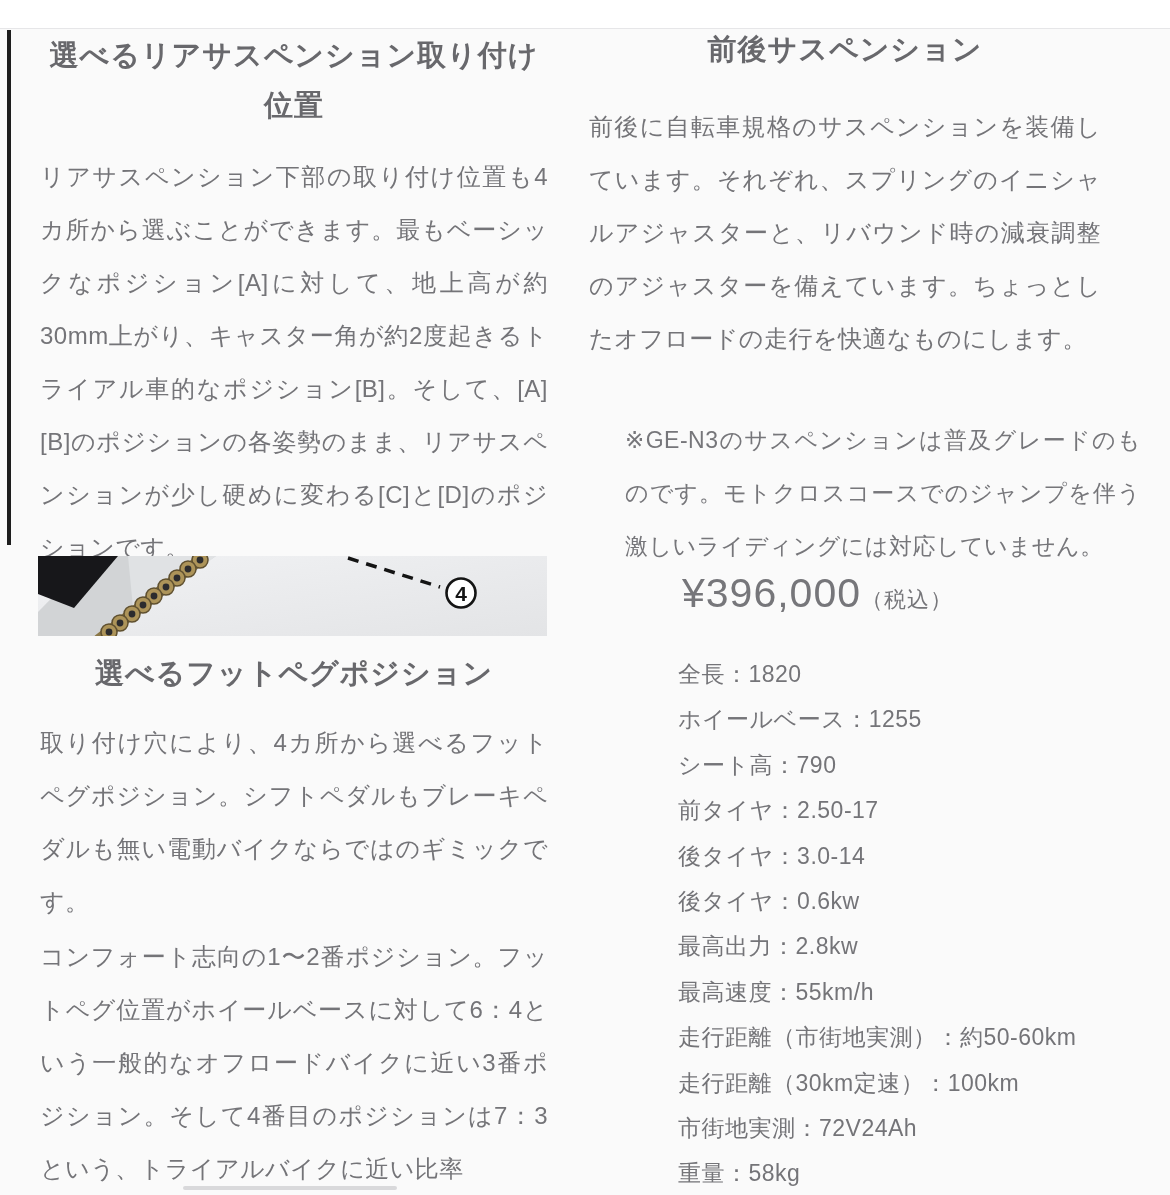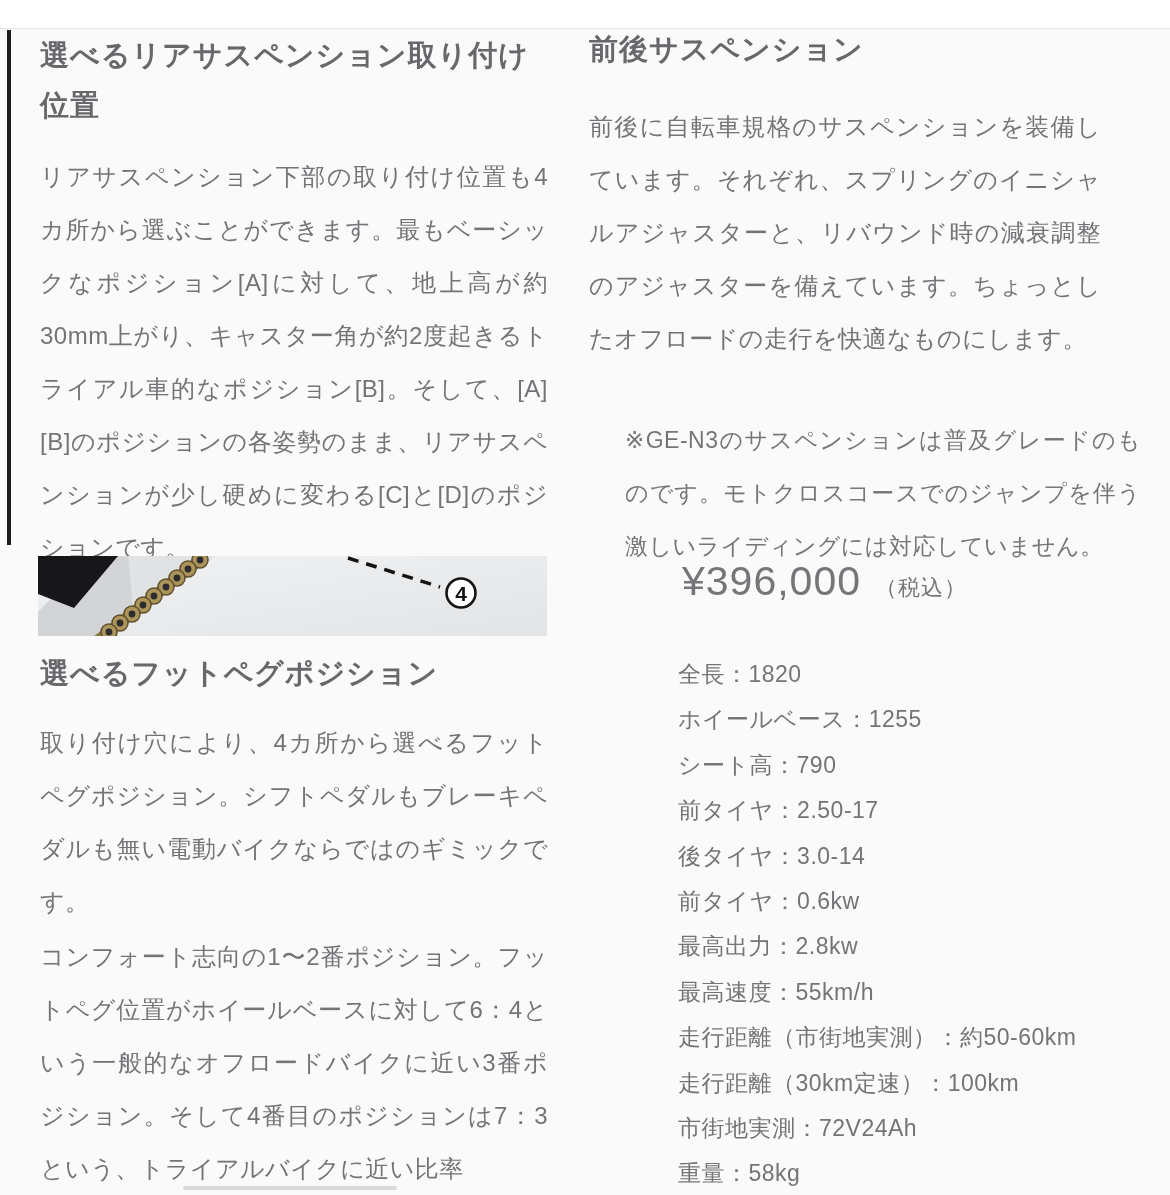--- a/index.html
+++ b/index.html
@@ -8,43 +8,43 @@
     background:#fafafa;
     font-family:"Liberation Sans","DejaVu Sans",sans-serif;
     color:#747478;
   }
   .topband{position:absolute;top:0;left:0;width:1170px;height:28px;background:#ffffff;border-bottom:1px solid #e6e6e8;}
   .accent{position:absolute;left:7px;top:30px;width:4px;height:515px;background:#1e1e1e;}
 
   .heading{
     position:absolute;margin:0;
     font-size:29px;line-height:50px;font-weight:700;
-    color:#68686c;letter-spacing:1px;
+    color:#68686c;letter-spacing:1px;text-align:center;
   }
   .body-text{
     position:absolute;margin:0;
     font-size:24px;line-height:53px;letter-spacing:0.5px;
     text-align:justify;text-justify:inter-ideograph;
     color:#747478;
   }
   .left-col-x{left:40px;width:508px;}
   .right-col-x{left:589px;width:512px;}
 
   .figure{position:absolute;left:38px;top:556px;width:509px;height:80px;}
   .figure svg{display:block;}
 
   .note-text{
     position:absolute;margin:0;left:625px;width:516px;top:414px;
     font-size:23px;line-height:53px;letter-spacing:0.5px;
     text-align:justify;text-justify:inter-ideograph;color:#76767a;
   }
 
   .price-row{
-    position:absolute;left:682px;top:558px;
-    display:flex;align-items:baseline;gap:14px;white-space:nowrap;
+    position:absolute;left:682px;top:570px;
+    display:flex;align-items:baseline;white-space:nowrap;
   }
   .price-amount{font-size:41px;font-weight:500;color:#76767a;letter-spacing:1px;}
   .price-tax{font-size:22px;color:#76767a;letter-spacing:1px;}
 
   .specs{
     position:absolute;left:678px;top:652px;width:470px;
     margin:0;padding:0;list-style:none;
   }
   .specs li{
     height:45.4px;line-height:45.4px;
@@ -133,21 +133,21 @@
     <span class="price-amount">¥396,000</span>
     <span class="price-tax">（税込）</span>
   </div>
 
   <ul class="specs">
     <li>全長：1820</li>
     <li>ホイールベース：1255</li>
     <li>シート高：790</li>
     <li>前タイヤ：2.50-17</li>
     <li>後タイヤ：3.0-14</li>
-    <li>前タイヤ：0.6kw</li>
+    <li>後タイヤ：0.6kw</li>
     <li>最高出力：2.8kw</li>
     <li>最高速度：55km/h</li>
     <li>走行距離（市街地実測）：約50-60km</li>
     <li>走行距離（30km定速）：100km</li>
     <li>市街地実測：72V24Ah</li>
     <li>重量：58kg</li>
   </ul>
 
 </div>
 

